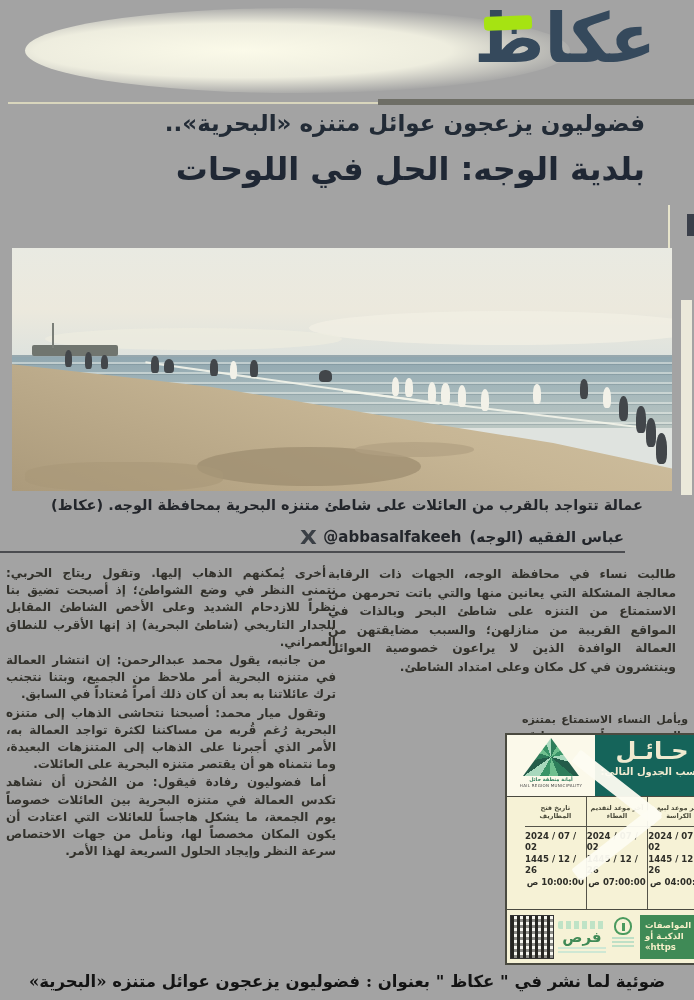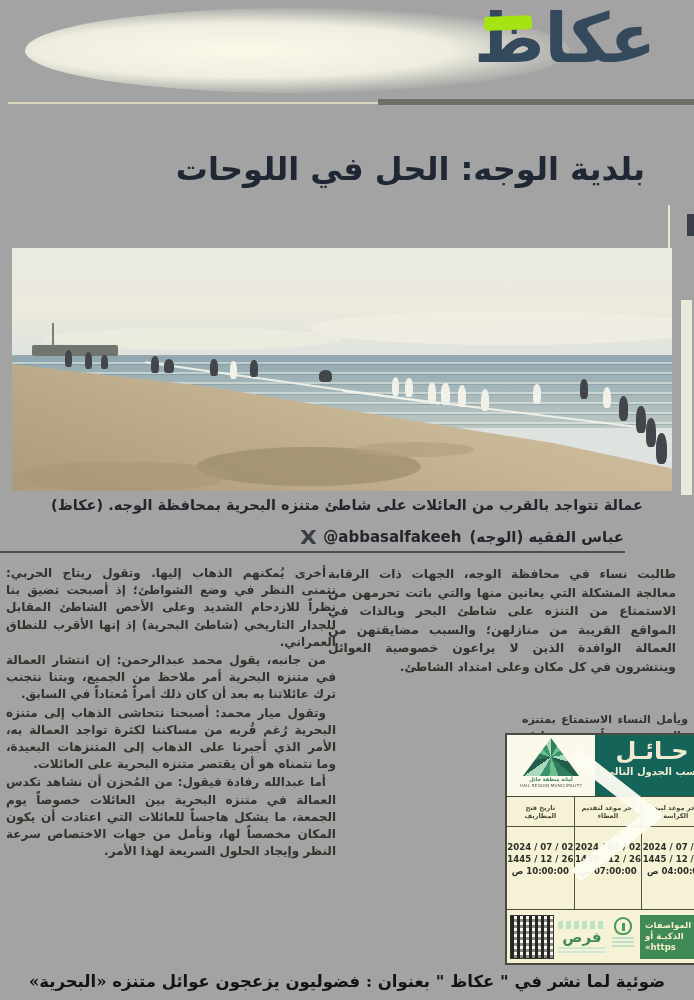--- a/index.html
+++ b/index.html
@@ -72,21 +72,21 @@
   .ad-logo-box { width:88px; background:#fbf9ea; position:relative; display:flex; flex-direction:column; align-items:center; justify-content:flex-start; padding-top:3px; }
   .tri { width:56px; height:38px; clip-path:polygon(50% 0, 100% 100%, 0 100%);
     background:repeating-conic-gradient(from 0deg,#2e7d5b 0 28deg,#6fbf8e 28deg 55deg,#3a9468 55deg 80deg,#a8d8bd 80deg 105deg,#245c4a 105deg 130deg); }
   .ad-logo-ar { font-size:5px; color:#2e7d5b; font-weight:700; line-height:7px; }
   .ad-logo-en { font-size:4px; color:#444; letter-spacing:.3px; line-height:6px; }
   .ad-banner { flex:1; background:#15645a; color:#f0ead0; text-align:center; padding-top:2px; }
   .ad-banner-title { font-size:24px; font-weight:900; line-height:28px; }
   .ad-banner-sub { font-size:10px; font-weight:900; line-height:14px; }
   .ad-table { display:flex; direction:rtl; height:112px; background:#f6f2d6; }
   .ad-col { flex:1; border-left:1px solid #55544a; display:flex; flex-direction:column; }
-  .ad-col:last-child { border-left:none; }
+  .ad-col:last-child { border-left:none;padding-left:18px; }
   .ad-col-h { height:30px; border-bottom:1px solid #55544a; font-size:6.5px; font-weight:700; color:#4a4a3a;
     display:flex; align-items:center; justify-content:center; text-align:center; padding:1px 3px; line-height:8px; }
   .ad-col-v { flex:1; display:flex; flex-direction:column; align-items:center; justify-content:center; gap:1px;
     font-size:8.6px; font-weight:900; color:#2e2e28; line-height:11px; padding-bottom:18px; }
   .ad-footer { height:54px; display:flex; direction:ltr; align-items:center; gap:4px; padding:3px; border-top:1px solid #4a4a40; }
   .qr { width:44px; height:44px; background:#fdfdf8; border:1px solid #333;
     background-image:repeating-linear-gradient(0deg,#26262280 0 3px,transparent 3px 6px),repeating-linear-gradient(90deg,#262622 0 3px,#f4f4ee 3px 6px); }
   .foras { width:48px; text-align:center; }
   .foras-top { height:8px; background:repeating-linear-gradient(90deg,#bfe3c6 0 5px,transparent 5px 8px); border-radius:2px; }
   .foras-label { font-size:15px; font-weight:700; color:#3f8a56; line-height:17px; }
@@ -112,20 +112,21 @@
   <div class="smudge"></div>
 
   <div class="logo">
     <span>عكاظ</span>
     <span class="logo-accent"></span>
   </div>
 
   <div class="rule-light"></div>
   <div class="rule-dark"></div>
 
+  <div class="kicker">فضوليون يزعجون عوائل متنزه «البحرية»..</div>
   <div class="title">بلدية الوجه: الحل في اللوحات</div>
   <div class="edge-line"></div>
   <div class="edge-dark"></div>
   <div class="photo-edge-strip"></div>
 
   <div class="photo">
     <div class="sky"></div>
     <div class="cloud"></div>
     <div class="cloud2"></div>
     <div class="sea">
@@ -173,21 +174,21 @@
     <span dir="ltr">@abbasalfakeeh</span>
     <span class="x-icon">X</span>
   </div>
 
   <div class="p-wide">طالبت نساء في محافظة الوجه، الجهات ذات الرقابة معالجة المشكلة التي يعانين منها والتي باتت تحرمهن من الاستمتاع من التنزه على شاطئ البحر وبالذات في المواقع القريبة من منازلهن؛ والسبب مضايقتهن من العمالة الوافدة الذين لا يراعون خصوصية العوائل وينتشرون في كل مكان وعلى امتداد الشاطئ.</div>
   <div class="p-narrow">ويأمل النساء الاستمتاع بمتنزه «البحرية» بعيداً عن مضايقة العمالة، وتقول العلاوي، إنها قامت بزجر أحد العمال بعد تجوله وسط النساء، وعن سبب ازدحام النساء في هذا المتنزه تذكر ريتاج ماجد، أن ذلك يعود إلى أنه الشاطئ الأقرب للمنازل يُمكن للكثيرات منهُن الحضور دون سيارات، وترى روعة مصطفى أن يتم وضع لوحات إرشادية بلغة العمالة تنبه على اقتصار المكان على العائلات خصوصا وأن هناك شواطئ</div>
   <div class="col-left">
     <p>أخرى يُمكنهم الذهاب إليها. وتقول ريتاج الحربي: نتمنى النظر في وضع الشواطئ؛ إذ أصبحت تضيق بنا نظراً للازدحام الشديد وعلى الأخص الشاطئ المقابل للجدار التاريخي (شاطئ البحرية) إذ إنها الأقرب للنطاق العمراني.</p>
     <p>من جانبه، يقول محمد عبدالرحمن: إن انتشار العمالة في متنزه البحرية أمر ملاحظ من الجميع، وبتنا نتجنب ترك عائلاتنا به بعد أن كان ذلك أمراً مُعتاداً في السابق.</p>
     <p>وتقول ميار محمد: أصبحنا نتحاشى الذهاب إلى متنزه البحرية رُغم قُربه من مساكننا لكثرة تواجد العمالة به، الأمر الذي أجبرنا على الذهاب إلى المتنزهات البعيدة، وما نتمناه هو أن يقتصر متنزه البحرية على العائلات.</p>
-    <p>أما عبدالله رفادة فيقول: من المُحزن أن نشاهد تكدس العمالة في متنزه البحرية بين العائلات خصوصاً يوم الجمعة، ما يشكل هاجساً للعائلات التي اعتادت أن يكون المكان مخصصاً لها، ونأمل من جهات الاختصاص سرعة النظر وإيجاد الحلول السريعة لهذا الأمر.</p>
+    <p>أما فضوليون رفادة فيقول: من المُحزن أن نشاهد تكدس العمالة في متنزه البحرية بين العائلات خصوصاً يوم الجمعة، ما يشكل هاجساً للعائلات التي اعتادت أن يكون المكان مخصصاً لها، ونأمل من جهات الاختصاص سرعة النظر وإيجاد الحلول السريعة لهذا الأمر.</p>
   </div>
 
   <div class="ad">
     <div class="ad-header">
       <div class="ad-logo-box">
         <div class="tri"></div>
         <div class="ad-logo-ar">أمانة منطقة حائل</div>
         <div class="ad-logo-en">HAIL REGION MUNICIPALITY</div>
       </div>
       <div class="ad-banner">

